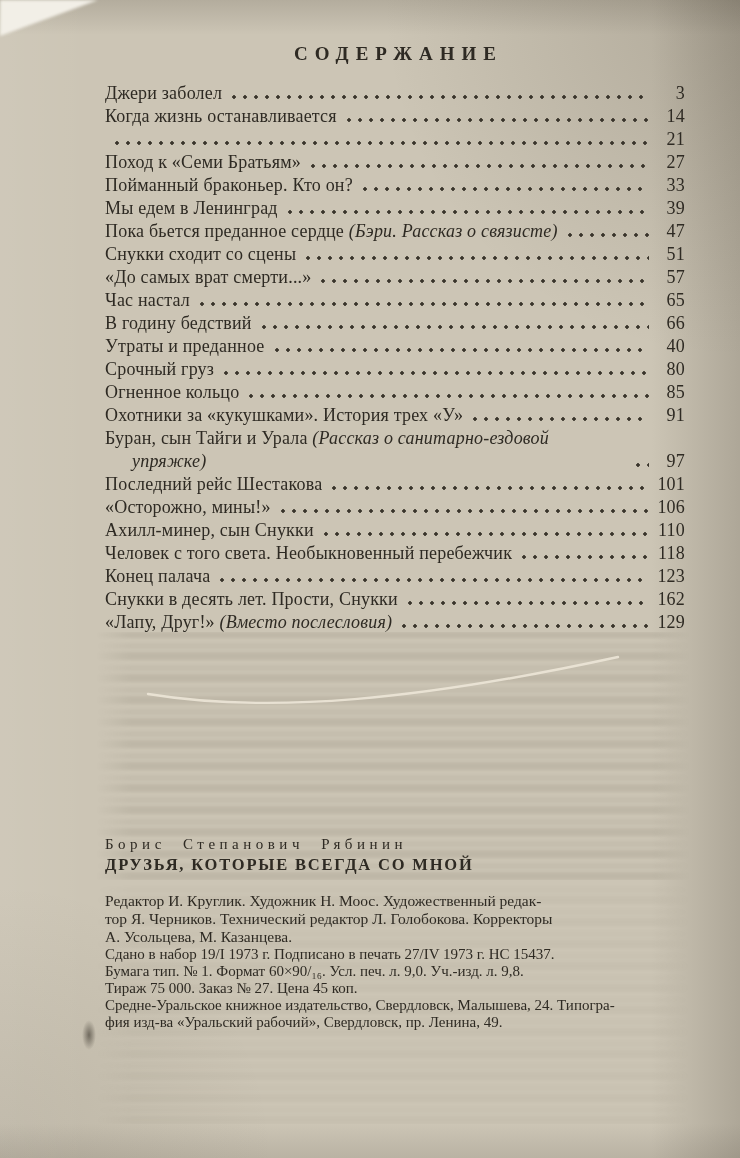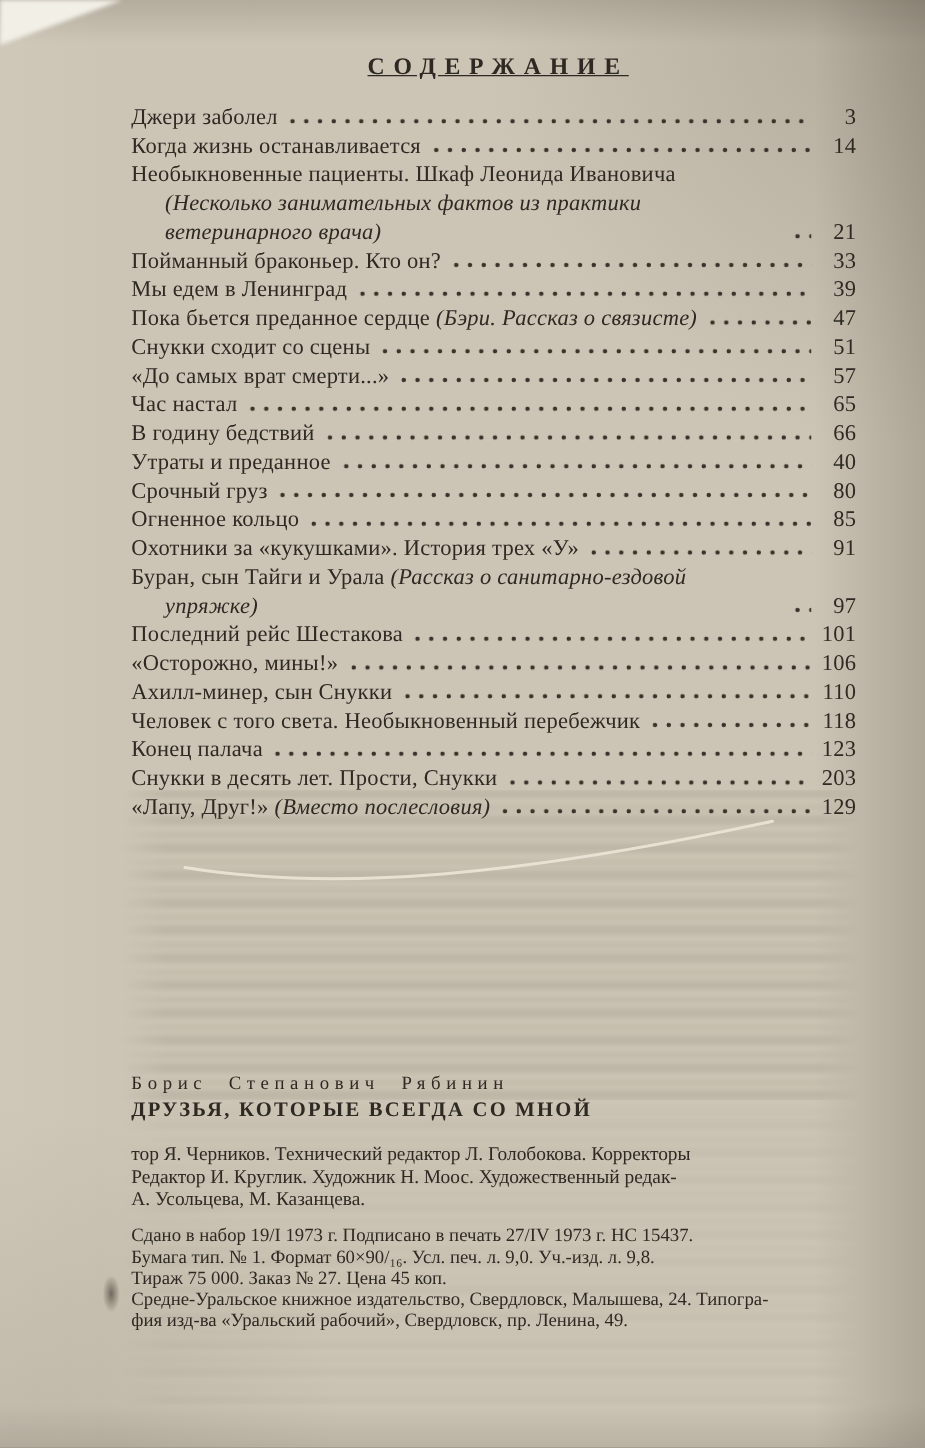--- a/index.html
+++ b/index.html
@@ -41,21 +41,20 @@
     background: radial-gradient(ellipse at center, rgba(42,37,28,0.55), transparent 70%);
   }
   .content { position: absolute; left: 105px; right: 55px; top: 0; z-index: 2; }
   .toc-title {
     margin: 42px 0 0 0;
     text-align: center;
     font-size: 19px; line-height: 24px;
     font-weight: bold;
     letter-spacing: 7px;
     text-indent: 7px;
-    text-decoration: underline;
   }
   .toc { margin-top: 16px; }
   .toc-row {
     display: flex;
     align-items: flex-end;
     font-size: 18px;
     line-height: 23px;
     letter-spacing: 0.2px;
   }
   .toc-text { flex: 0 1 auto; padding-left: 27px; text-indent: -27px; }
@@ -75,21 +74,21 @@
     font-size: 15px; line-height: 20px;
     letter-spacing: 4.5px; word-spacing: 9px;
   }
   .book-title {
     margin-top: 0;
     font-size: 16.5px; line-height: 22px;
     font-weight: bold;
     letter-spacing: 1.8px;
   }
   .editors-block { margin-top: 16px; font-size: 15.5px; line-height: 18px; }
-  .print-block { margin-top: 12px; font-size: 15px; line-height: 17px; }
+  .print-block { font-size: 15px; line-height: 17px; }
   .publisher-block { font-size: 15px; line-height: 17px; }
   .line { white-space: nowrap; }
 </style>
 </head>
 <body>
 
 <div class="scan">
 
   <div class="corner-tl"></div>
   <div class="bleed"></div>
@@ -109,25 +108,29 @@
           <span class="toc-text">Джери заболел</span>
           <span class="leader"></span>
           <span class="toc-page">3</span>
         </div>
         <div class="toc-row">
           <span class="toc-text">Когда жизнь останавливается</span>
           <span class="leader"></span>
           <span class="toc-page">14</span>
         </div>
         <div class="toc-row">
-          <span class="toc-text">Необыкновенные пациенты. Шкаф Леонида Ивановича <i>(Несколько занимательных фактов из практики ветеринарного врача)</i></span>
           <span class="leader"></span>
           <span class="toc-page">21</span>
         </div>
         <div class="toc-row">
+          <span class="toc-text">Поход к «Семи Братьям»</span>
+          <span class="leader"></span>
+          <span class="toc-page">27</span>
+        </div>
+        <div class="toc-row">
           <span class="toc-text">Пойманный браконьер. Кто он?</span>
           <span class="leader"></span>
           <span class="toc-page">33</span>
         </div>
         <div class="toc-row">
           <span class="toc-text">Мы едем в Ленинград</span>
           <span class="leader"></span>
           <span class="toc-page">39</span>
         </div>
         <div class="toc-row">
@@ -201,35 +204,35 @@
           <span class="toc-page">118</span>
         </div>
         <div class="toc-row">
           <span class="toc-text">Конец палача</span>
           <span class="leader"></span>
           <span class="toc-page">123</span>
         </div>
         <div class="toc-row">
           <span class="toc-text">Снукки в десять лет. Прости, Снукки</span>
           <span class="leader"></span>
-          <span class="toc-page">203</span>
+          <span class="toc-page">162</span>
         </div>
         <div class="toc-row">
           <span class="toc-text">«Лапу, Друг!» <i>(Вместо послесловия)</i></span>
           <span class="leader"></span>
           <span class="toc-page">129</span>
         </div>
       </div>
 
     <div class="colophon">
       <div class="author-line">Борис Степанович Рябинин</div>
       <div class="book-title">ДРУЗЬЯ, КОТОРЫЕ ВСЕГДА СО МНОЙ</div>
       <div class="editors-block">
+          <div class="line">Редактор И. Круглик. Художник Н. Моос. Художественный редак-</div>
           <div class="line">тор Я. Черников. Технический редактор Л. Голобокова. Корректоры</div>
-          <div class="line">Редактор И. Круглик. Художник Н. Моос. Художественный редак-</div>
           <div class="line">А. Усольцева, М. Казанцева.</div>
         </div>
       <div class="print-block">
           <div class="line">Сдано в набор 19/I 1973 г. Подписано в печать 27/IV 1973 г. НС 15437.</div>
           <div class="line">Бумага тип. № 1. Формат 60×90/₁₆. Усл. печ. л. 9,0. Уч.-изд. л. 9,8.</div>
           <div class="line">Тираж 75 000. Заказ № 27. Цена 45 коп.</div>
         </div>
       <div class="publisher-block">
           <div class="line">Средне-Уральское книжное издательство, Свердловск, Малышева, 24. Типогра-</div>
           <div class="line">фия изд-ва «Уральский рабочий», Свердловск, пр. Ленина, 49.</div>

